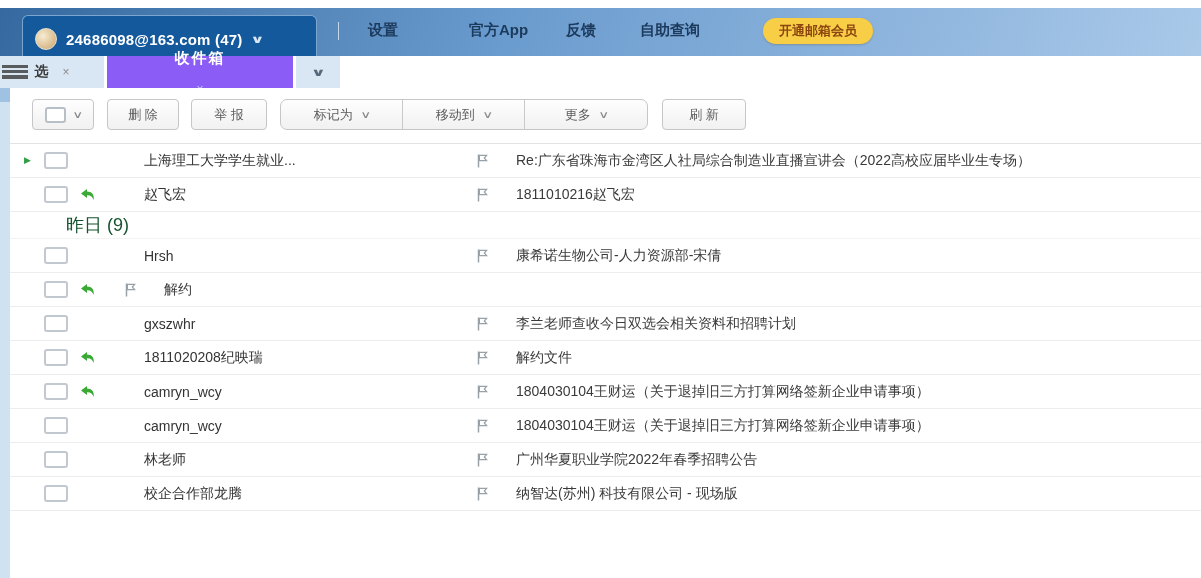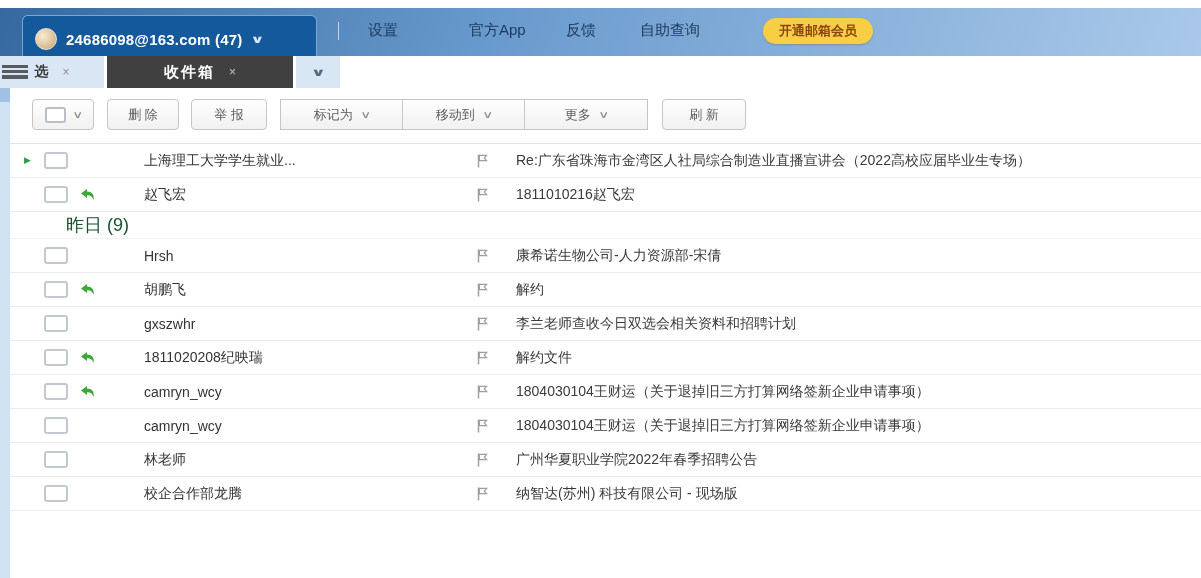--- a/index.html
+++ b/index.html
@@ -12,35 +12,35 @@
           background:linear-gradient(110deg,#35699f 0%,#6a9bce 42%,#aac9e9 100%);}
   .account-pill{position:absolute;left:22px;top:7px;height:48px;min-width:295px;
           background:#14599c;border:1px solid rgba(210,230,250,.55);border-radius:6px;
           display:flex;align-items:center;gap:9px;padding:18px 12px;cursor:pointer;box-sizing:border-box;}
   .avatar{width:20px;height:20px;border-radius:50%;
           background:radial-gradient(circle at 35% 35%,#f6ecd2,#d9b98b 70%,#b98f5e);
           border:1px solid #e8e2d2;flex:0 0 auto;}
   .account-email{color:#fff;font-size:15px;font-weight:bold;letter-spacing:.2px;}
   .account-caret{color:#d7e7f7;font-size:11px;font-weight:bold;transform:scaleX(1.6);margin-left:2px;}
   .topbar-divider{position:absolute;left:338px;top:14px;width:1px;height:18px;background:rgba(255,255,255,.65);}
-  .top-menu-item{position:absolute;top:13px;font-size:15px;font-weight:normal;color:#1c3a5c;cursor:pointer;white-space:nowrap;}
+  .top-menu-item{position:absolute;top:13px;font-size:15px;font-weight:bold;color:#1c3a5c;cursor:pointer;white-space:nowrap;}
   .mi-settings{left:368px;} .mi-app{left:438px;margin-left:31px;} .mi-feedback{left:566px;} .mi-self{left:640px;}
   .vip-pill{position:absolute;left:763px;top:10px;height:26px;padding:0 16px;border-radius:13px;
           background:#f7ce46;color:#8c4510;font-size:13px;font-weight:bold;
           display:flex;align-items:center;cursor:pointer;box-shadow:0 1px 2px rgba(90,60,0,.25);}
 
   
   .tabstrip{position:absolute;left:0;top:56px;width:1201px;height:32px;background:#fff;}
   .tab{position:absolute;top:0;height:32px;display:flex;align-items:center;justify-content:center;
        gap:14px;cursor:pointer;box-sizing:border-box;}
   .tab-partial{left:0;width:104px;background:#d9e6f3;color:#3a3a3a;font-size:14px;font-weight:bold;}
   .tab-partial::before{content:"";position:absolute;left:2px;top:9px;width:26px;height:14px;
        background:linear-gradient(#2e2e2e 0 3px,transparent 3px 5px,#2e2e2e 5px 8px,transparent 8px 10px,#2e2e2e 10px 13px);
        opacity:.75;}
-  .tab-active{left:107px;width:186px;background:#404040;color:#fff;font-size:15px;font-weight:bold;letter-spacing:2px;}
+  .tab-active{left:107px;width:186px;background:#8b5cf6;color:#fff;font-size:15px;font-weight:bold;letter-spacing:2px;flex-direction:column;}
   .tab-close{font-size:12px;font-weight:normal;opacity:.8;letter-spacing:0;}
   .tab-active .tab-close{color:#cfe2f4;}
   .tab-partial .tab-close{color:#777;}
   .tab-more{left:296px;width:44px;background:#d9e6f3;color:#55687c;font-size:11px;font-weight:bold;}
   .tab-more span{transform:scaleX(1.7);}
 
   
   .left-rail{position:absolute;left:0;top:88px;width:10px;height:490px;background:#cfe2f2;}
   .left-rail-cap{position:absolute;left:0;top:0;width:10px;height:14px;background:#9fc2e2;}
 
@@ -48,21 +48,21 @@
   .toolbar{position:absolute;left:10px;top:88px;width:1191px;height:56px;background:#fff;
            border-bottom:1px solid #e3e3e3;box-sizing:border-box;}
   .tbtn{position:absolute;top:11px;height:31px;border:1px solid #c6c6c6;border-radius:4px;
         background:linear-gradient(#fefefe,#f1f1f1);color:#5c5c5c;font-size:13px;
         display:flex;align-items:center;justify-content:center;cursor:pointer;box-sizing:border-box;}
   .tbtn-select{left:22px;width:62px;gap:8px;}
   .mini-checkbox{width:17px;height:12px;border:2px solid #b9bfc6;border-radius:3px;background:#fff;}
   .tbtn-caret{font-size:10px;color:#8a8a8a;transform:scaleX(1.5);}
   .tbtn-delete{left:97px;width:72px;}
   .tbtn-report{left:181px;width:76px;}
-  .tgroup{position:absolute;left:270px;top:11px;height:31px;border:1px solid #c6c6c6;border-radius:0;
+  .tgroup{position:absolute;left:270px;top:11px;height:31px;border:1px solid #c6c6c6;border-radius:7px;
         background:linear-gradient(#fefefe,#f1f1f1);display:flex;box-sizing:border-box;overflow:hidden;}
   .tseg{display:flex;align-items:center;justify-content:center;gap:9px;width:122px;height:100%;
         color:#5c5c5c;font-size:13px;cursor:pointer;border-right:1px solid #c9c9c9;box-sizing:border-box;}
   .tseg:last-child{border-right:none;}
   .tbtn-refresh{left:652px;width:84px;}
 
   
   .mail-list{position:absolute;left:10px;top:144px;width:1191px;height:434px;background:#fff;}
   .row{display:flex;align-items:center;height:34px;border-bottom:1px solid #ededed;
        padding-left:14px;box-sizing:border-box;cursor:pointer;}
@@ -215,21 +215,20 @@
       <span class="expand-tri" style="visibility: hidden;">▶</span>
     </span>
     <span class="slot-check">
       <span class="row-checkbox"></span>
     </span>
     <span class="slot-reply">
       <svg width="16" height="14" viewBox="0 0 16 14">
         <path d="M7 1 L1 5.5 7 10 V7.2 C10.5 7 12.6 8.6 13.6 12 14.6 6.5 11.8 3.4 7 3.4 Z" fill="#3aa935"></path>
       </svg>
     </span>
-    <span class="slot-sender">胡鹏飞</span>
     <span class="slot-flag">
       <svg width="13" height="16" viewBox="0 0 13 16">
         <path d="M2.5 1.5 v13" stroke="#98a0a8" stroke-width="1.5" fill="none"></path>
         <path d="M3.4 2.4 h7.2 l-2.3 2.6 2.3 2.6 h-7.2 z" fill="none" stroke="#98a0a8" stroke-width="1.2"></path>
       </svg>
     </span>
     <span class="slot-subject">解约</span>
   </div>
 
   <div class="row">

